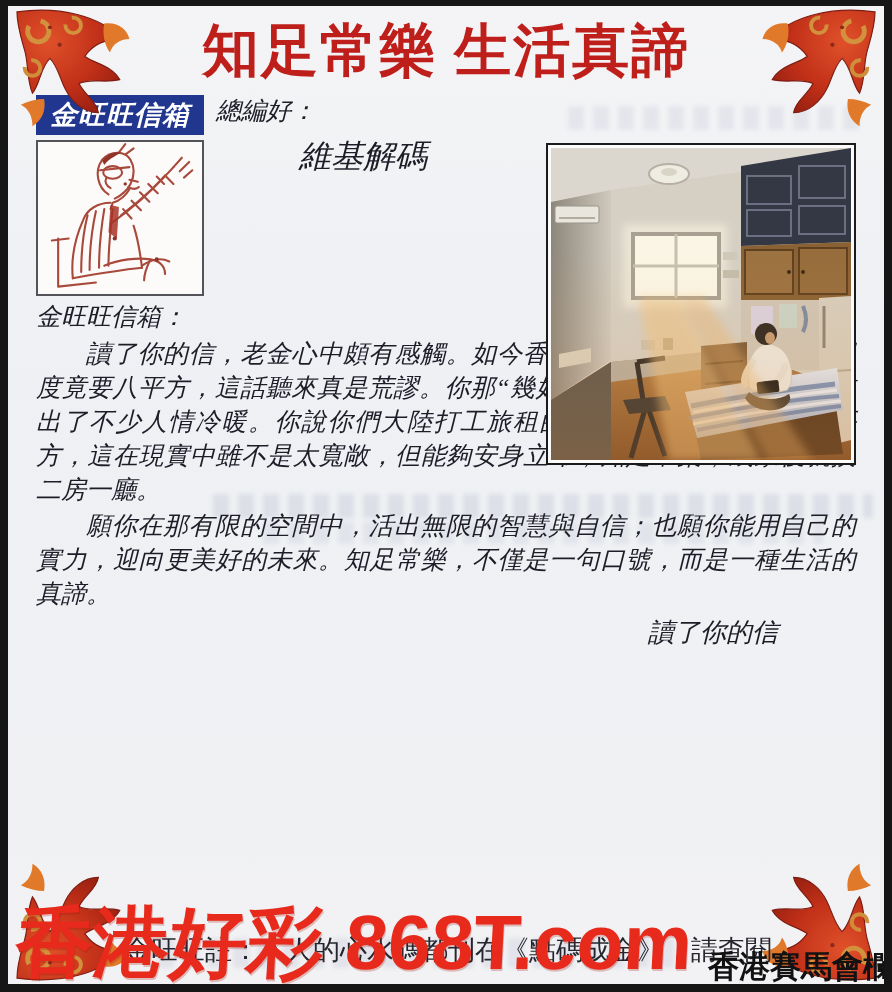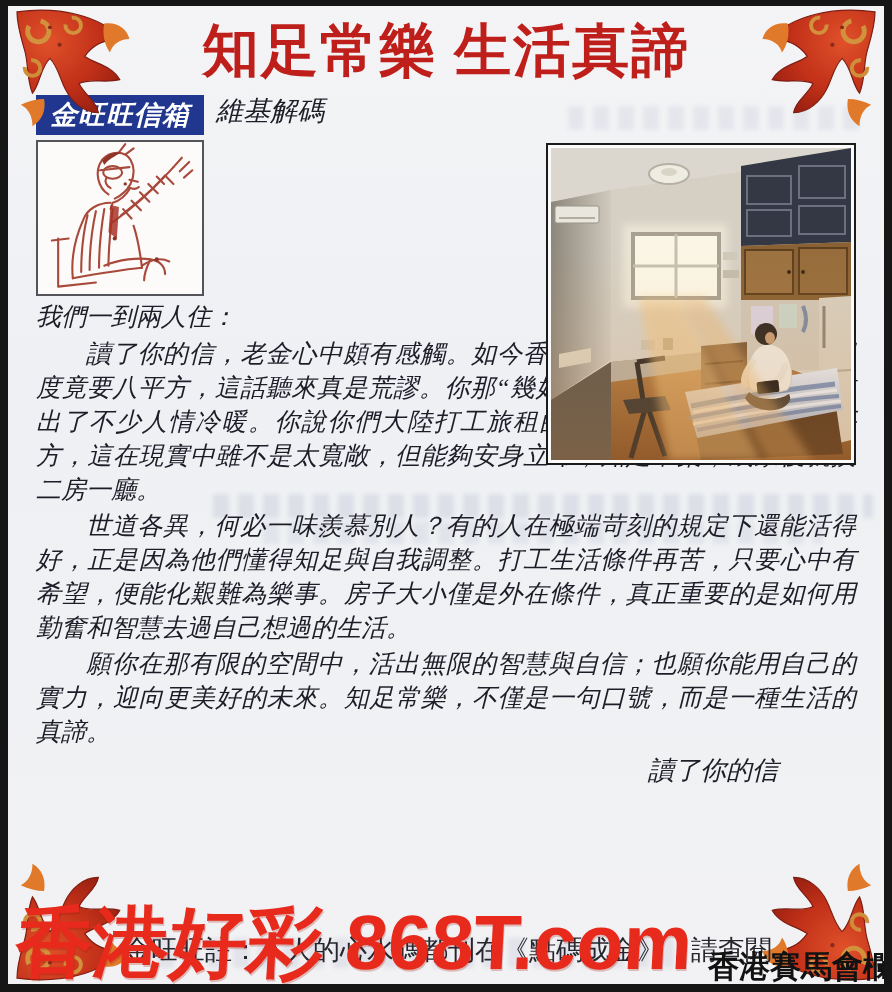--- a/index.html
+++ b/index.html
@@ -24,22 +24,22 @@
          background:#fbfbfb;border:2px solid #1b1b1b;padding:3px;z-index:2;}
   .photo svg{display:block;width:100%;height:100%;}
   .letter{width:540px;font-size:25px;line-height:36px;}
   .mailbox{float:left;width:168px;margin:2px 12px 4px 0;}
   .mail-label{background:#21378f;color:#fff;height:40px;line-height:40px;text-align:center;
       font-family:"Liberation Sans","DejaVu Sans",sans-serif;font-weight:700;font-size:27px;letter-spacing:1px;}
   .mail-cartoon{margin-top:5px;height:156px;border:2px solid #53535a;background:#fcfbfa;box-sizing:border-box;}
   .mail-cartoon svg{display:block;width:100%;height:100%;}
   .salutation{font-size:25px;}
   .letter-body{text-indent:2em;text-align:justify;}
-  .letter-sig{width:540px;text-align:left;padding-right:66px;box-sizing:border-box;
-              font-size:27px;margin-top:6px;}
+  .letter-sig{width:540px;text-align:center;padding-right:66px;box-sizing:border-box;
+              font-size:32px;margin-top:6px;}
   .reply{clear:both;margin-top:10px;}
   .reply-sal{font-size:25px;margin:6px 0 4px;}
   .reply p{margin:0 0 2px;font-size:25px;line-height:34px;text-indent:2em;text-align:justify;}
   .reply-sig{text-align:right;padding-right:78px;font-size:26px;margin-top:4px;}
   
   .ghost{position:absolute;z-index:0;filter:blur(2px);opacity:.42;border-radius:2px;
     background:repeating-linear-gradient(90deg,rgba(104,114,158,.32) 0 16px,rgba(104,114,158,0) 16px 25px);}
   .g1{left:205px;top:488px;width:660px;height:24px;}
   .g2{left:255px;top:516px;width:560px;height:22px;opacity:.3;}
   .g3{left:560px;top:100px;width:300px;height:24px;opacity:.3;}
@@ -246,27 +246,27 @@
               <path d="M16,92 l0,46 M10,94 l16,-2 M16,138 l36,-4"></path>
             </g>
             <path d="M58,18 C62,12 70,9 76,10 C70,14 64,16 60,22 Z" fill="#8f3429"></path>
             <path d="M66,60 L74,62 L72,92 L64,86 Z" fill="#a83326" opacity="0.85"></path>
             <circle cx="80" cy="40" r="1.6" fill="#8f3429"></circle>
             <circle cx="70" cy="92" r="2" fill="#8f3429"></circle>
             <circle cx="110" cy="112" r="2" fill="#8f3429"></circle>
           </svg>
         </div>
       </div>
+      <div class="salutation">總編好：</div>
     </div>
     <div class="letter-sig">維基解碼</div>
 
     <div class="reply">
-      <div class="reply-sal">我們一到兩人住：</div>
+      <div class="reply-sal">金旺旺信箱：</div>
       <p>讀了你的信，老金心中頗有感觸。如今香港取締不合格租房，最小限度竟要八平方，這話聽來真是荒謬。你那“幾好草地都有瘦牛”之語，正道出了不少人情冷暖。你說你們大陸打工旅租的套房最小也有十到十五平方，這在現實中雖不是太寬敞，但能夠安身立命，知足常樂，成家後就換二房一廳。</p>
-      <p>世道各異，何必一味羨慕別人？有的人在極端苛刻的規定下還能活得好，正是因為他們懂得知足與自我調整。打工生活條件再苦，只要心中有希望，便能化艱難為樂事。房子大小僅是外在條件，真正重要的是如何用勤奮和智慧去過自己想過的生活。</p>
       <p>願你在那有限的空間中，活出無限的智慧與自信；也願你能用自己的實力，迎向更美好的未來。知足常樂，不僅是一句口號，而是一種生活的真諦。</p>
       <div class="reply-sig">讀了你的信</div>
     </div>
   </div>
 
   <div class="bottom-note">金旺旺註：本人的心水碼都刊在《點碼成金》，請查閱。</div>
   <div class="watermark">香港好彩 868T.com</div>
   <div class="credit">香港賽馬會欄</div>
 
 </div>

